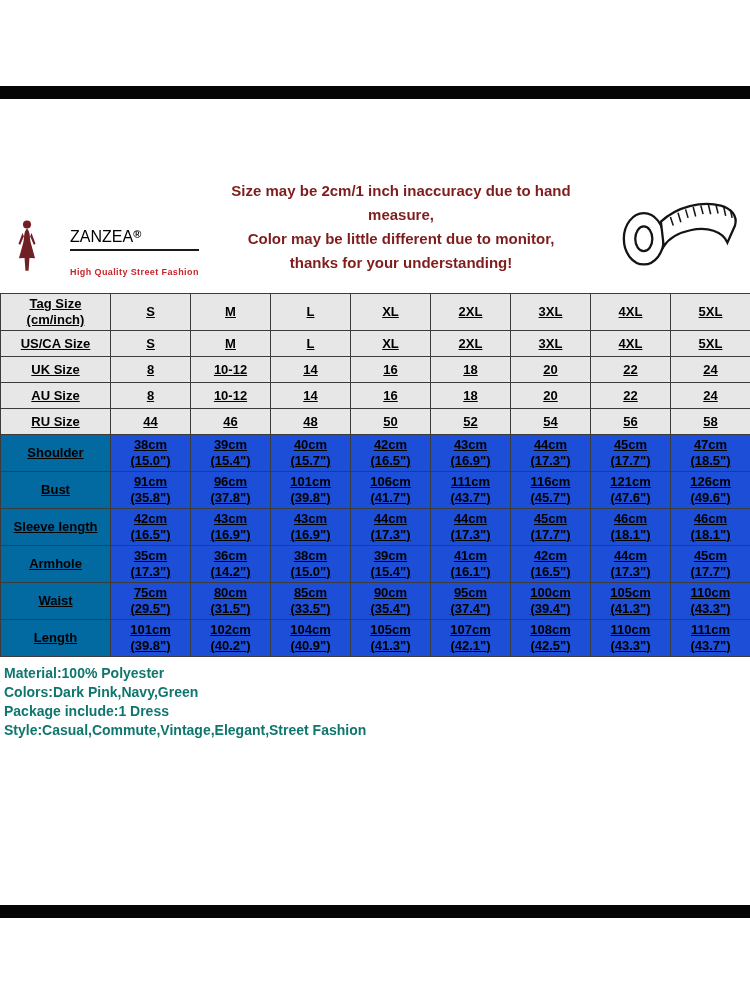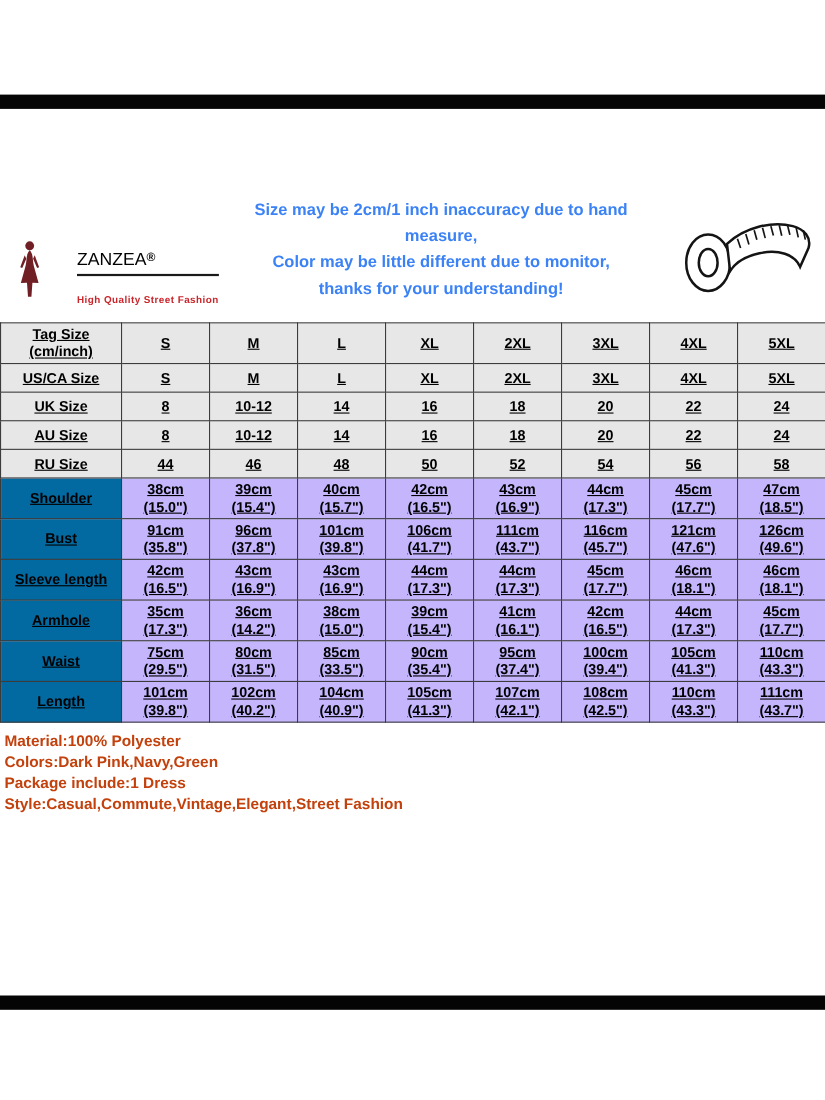--- a/index.html
+++ b/index.html
@@ -55,21 +55,21 @@
     font-size:9px;
     font-weight:bold;
     letter-spacing:0.4px;
     white-space:nowrap;
   }
   .notice {
     flex:1 1 auto;
     text-align:center;
     font-size:15px;
     font-weight:bold;
-    color:#3b82f6;
+    color:#7f1d1d;
     line-height:24px;
     padding:0 6px 2px 6px;
   }
   .tape-wrap {
     flex:0 0 auto;
     width:132px;
     display:flex;
     justify-content:flex-end;
     padding-bottom:4px;
   }
@@ -95,32 +95,32 @@
   .size-table tr.row-size th,
   .size-table tr.row-size td {
     background:#e7e7e7;
     height:26px;
   }
   .size-table tr.row-measure th {
     background:#0369a1;
     height:36px;
   }
   .size-table tr.row-measure td {
-    background:#c4b5fd;
+    background:#1d4ed8;
     height:36px;
   }
 
   
   .details {
     padding:7px 0 0 4px;
   }
   .detail-line {
     font-size:14px;
     font-weight:bold;
-    color:#c2410c;
+    color:#0f766e;
     line-height:19px;
     white-space:nowrap;
   }
 </style>
 </head>
 <body>
 
 <div class="page">
 
   <div class="spacer-top"></div>

